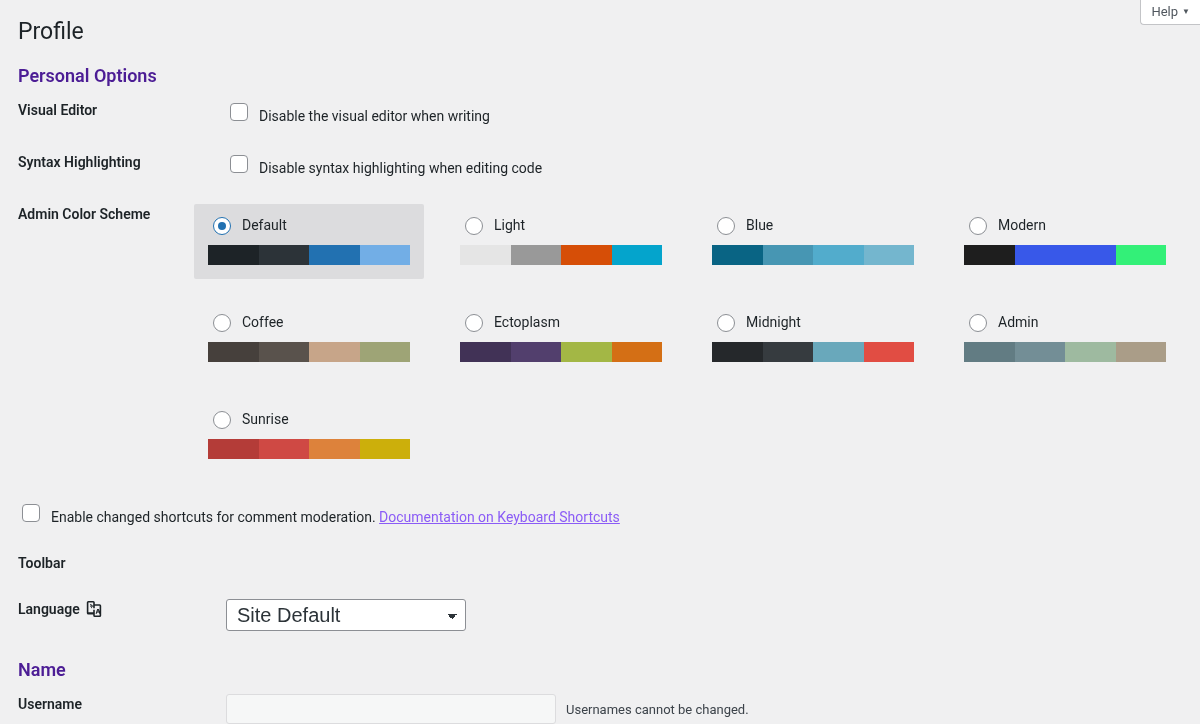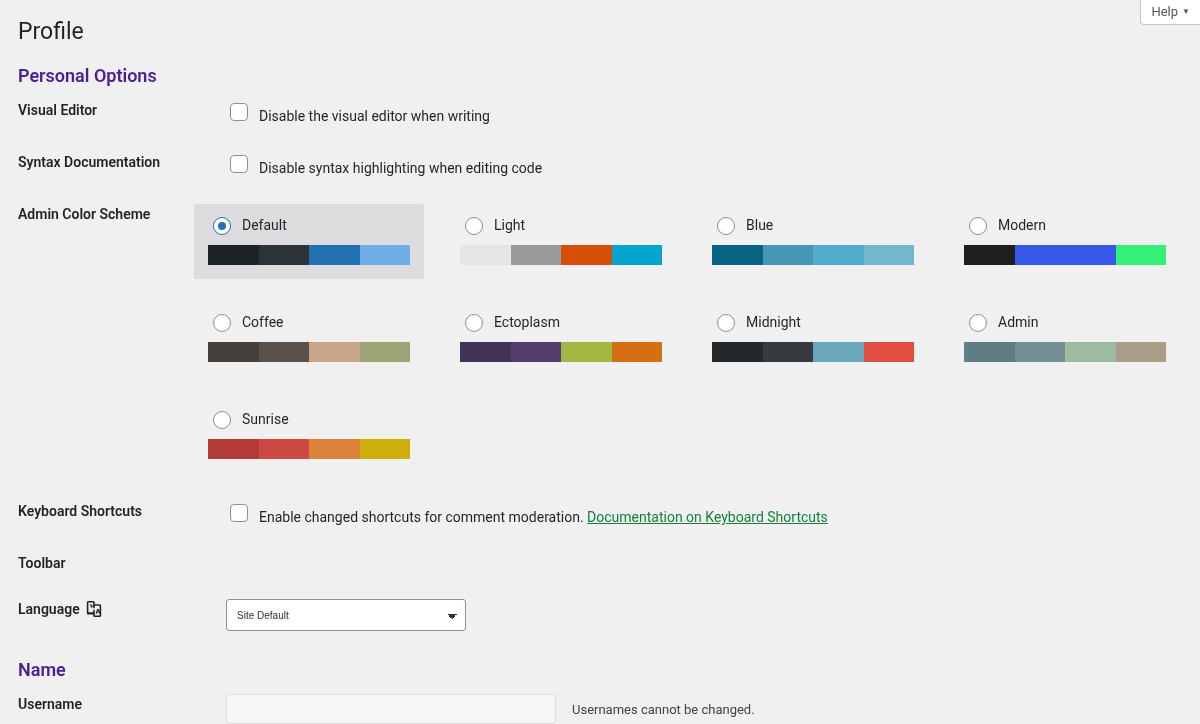--- a/index.html
+++ b/index.html
@@ -120,31 +120,31 @@
     content: "";
     position: absolute;
     left: 4px;
     top: 4px;
     width: 8px;
     height: 8px;
     background: #2271b1;
     border-radius: 50%;
   }
   a.doclink {
-    color: #15803d;
+    color: #8b5cf6;
     text-decoration: underline;
   }
   select {
     width: 240px;
     height: 32px;
     border: 1px solid #8c8f94;
     border-radius: 3px;
     background: #fff;
     padding: 0 24px 0 10px;
-    font-size: 10px;
+    font-size: 20px;
     color: #2c3338;
     appearance: none;
     background-image: linear-gradient(45deg, transparent 50%, #2c3338 50%), linear-gradient(135deg, #2c3338 50%, transparent 50%);
     background-position: right 13px top 14px, right 8px top 14px;
     background-size: 5px 5px, 5px 5px;
     background-repeat: no-repeat;
   }
   input[type="text"] {
     width: 330px;
     height: 30px;
@@ -155,21 +155,21 @@
     font-size: 14px;
   }
   input[type="text"][disabled] {
     background: #f6f7f7;
     color: #a7aaad;
     border-color: #dcdcde;
   }
   .username-wrap {
     display: flex;
     align-items: center;
-    gap: 16px;
+    gap: 10px;
   }
   .desc {
     color: #3c434a;
     font-size: 13px;
   }
   
   .schemes-grid {
     display: grid;
     grid-template-columns: repeat(4, 230px);
     column-gap: 4px;
@@ -218,21 +218,21 @@
     <div class="lbl">Visual Editor</div>
     <div class="field">
       <label class="checkbox-line">
         <input type="checkbox" style="">
         <span>Disable the visual editor when writing</span>
       </label>
     </div>
   </div>
 
   <div class="form-row">
-    <div class="lbl">Syntax Documentation</div>
+    <div class="lbl">Syntax Highlighting</div>
     <div class="field">
       <label class="checkbox-line">
         <input type="checkbox" style="">
         <span>Disable syntax highlighting when editing code</span>
       </label>
     </div>
   </div>
 
   <div class="form-row schemes">
     <div class="lbl">Admin Color Scheme</div>
@@ -344,21 +344,20 @@
               <div style="background: rgb(207, 73, 68);"></div>
               <div style="background: rgb(221, 130, 59);"></div>
               <div style="background: rgb(204, 175, 11);"></div>
             </div>
           </div>
         </div>
     </div>
   </div>
 
   <div class="form-row">
-    <div class="lbl">Keyboard Shortcuts</div>
     <div class="field">
       <label class="checkbox-line">
         <input type="checkbox" style="">
         <span>
           <span>Enable changed shortcuts for comment moderation. </span><a href="#" class="doclink">Documentation on Keyboard Shortcuts</a>
         </span>
       </label>
     </div>
   </div>
 

